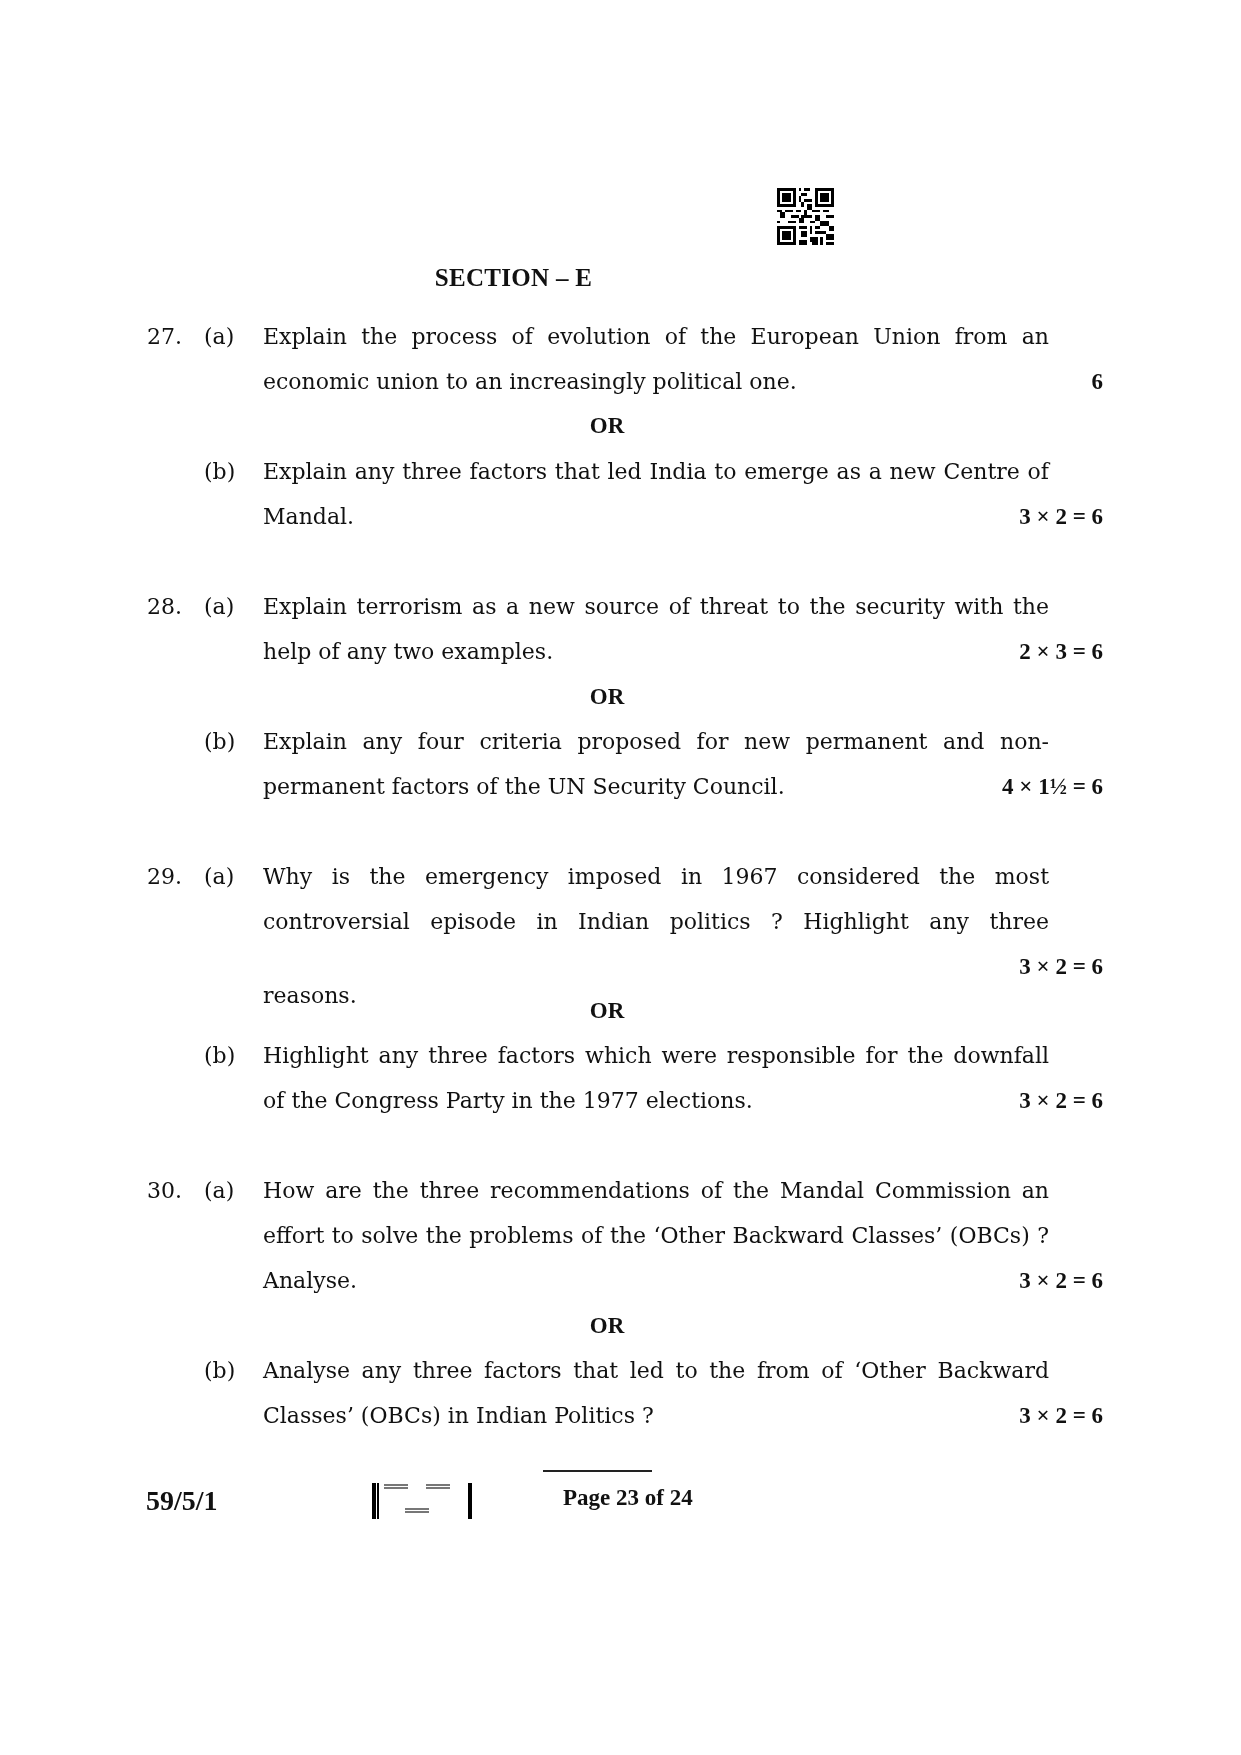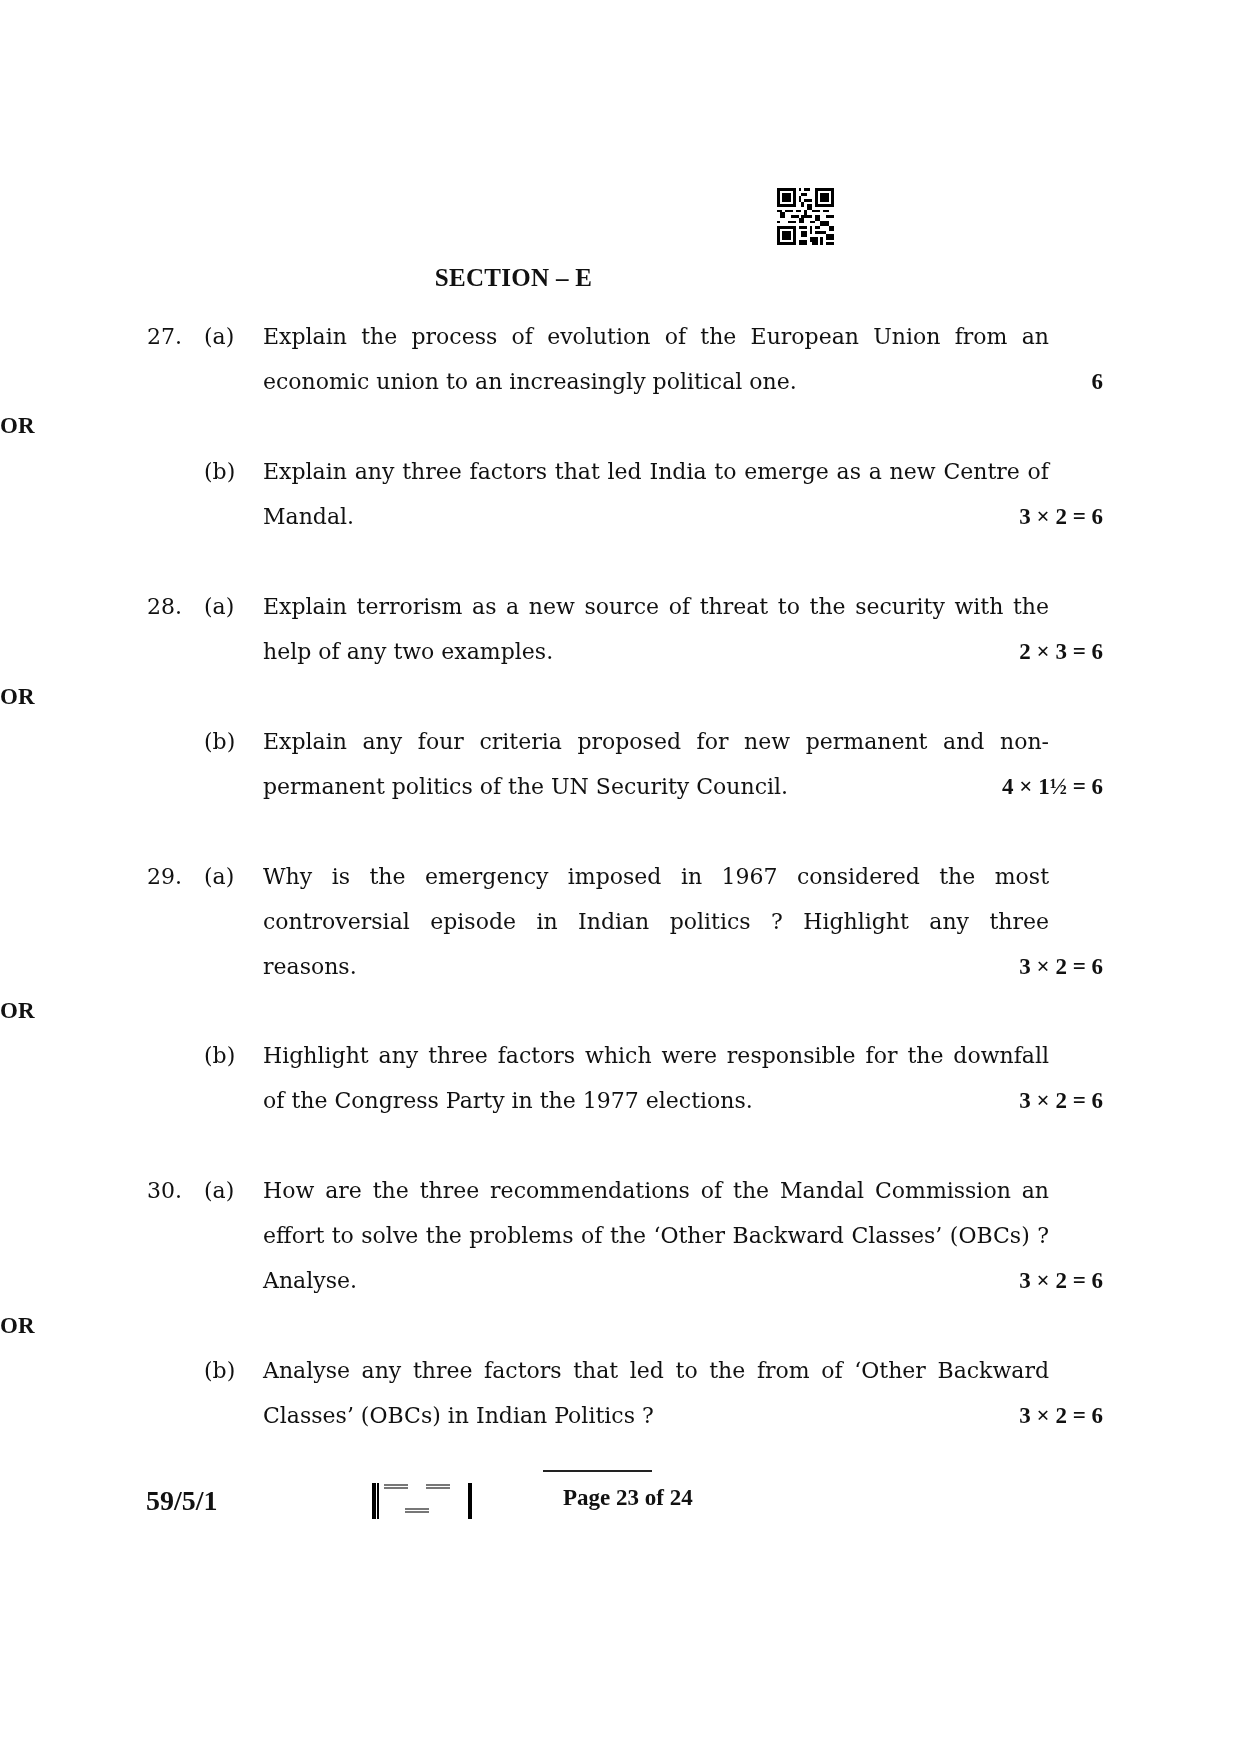--- a/index.html
+++ b/index.html
@@ -7,22 +7,22 @@
       font-family: "DejaVu Serif", "Liberation Serif", serif; color: #111; }
     .qr { position: absolute; left: 777px; top: 188px; width: 57px; height: 57px; }
     .section-title { position: absolute; left: 0; width: 1027px; top: 264px; text-align: center;
       font-family: "Liberation Serif", serif; font-weight: bold; font-size: 25px; letter-spacing: 0.3px; }
     .line { position: absolute; height: 30px; line-height: 30px; font-size: 22px; white-space: nowrap; }
     .num { left: 147px; }
     .lab { left: 204px; }
     .txt { left: 263px; width: 786px; text-align: justify; text-align-last: justify; }
     .txt.last { text-align-last: left; }
     .marks { right: 138px; font-weight: bold; text-align: right; font-family: "Liberation Serif", serif; font-size: 23px; }
-    .or { position: absolute; left: 0; width: 1200px; font-weight: bold;
-      font-family: "Liberation Serif", serif; font-size: 23px; height: 30px; line-height: 30px; }
+    .or { position: absolute; left: 0; width: 1200px; text-align: center; font-weight: bold;
+      font-family: "Liberation Serif", serif; font-size: 23px; height: 30px; line-height: 30px; padding-left: 7px; }
     .footer-rule { position: absolute; left: 543px; top: 1470px; width: 109px; height: 2px; background: #222; }
     .footer-code { position: absolute; left: 146px; top: 1485px; font-weight: bold; font-size: 28px;
       font-family: "Liberation Serif", serif; }
     .footer-page { position: absolute; left: 563px; top: 1485px; font-weight: bold; font-size: 23px;
       font-family: "Liberation Serif", serif; }
     .barcode { position: absolute; left: 372px; top: 1481px; width: 104px; height: 40px; }
   </style>
 </head>
 <body>
 
@@ -93,30 +93,30 @@
 
 <div>
   <span class="line num" style="top:592px">28.</span>
   <span class="line lab" style="top:592px">(a)</span>
   <span class="line txt" style="top:592px">Explain terrorism as a new source of threat to the security with the</span>
   <span class="line txt last" style="top:637px">help of any two examples.</span>
   <span class="line marks" style="top:637px">2 × 3 = 6</span>
   <div class="or" style="top:682px">OR</div>
   <span class="line lab" style="top:727px">(b)</span>
   <span class="line txt" style="top:727px">Explain any four criteria proposed for new permanent and non-</span>
-  <span class="line txt last" style="top:772px">permanent politics of the UN Security Council.</span>
+  <span class="line txt last" style="top:772px">permanent factors of the UN Security Council.</span>
   <span class="line marks" style="top:772px">4 × 1½ = 6</span>
 </div>
 
 <div>
   <span class="line num" style="top:862px">29.</span>
   <span class="line lab" style="top:862px">(a)</span>
   <span class="line txt" style="top:862px">Why is the emergency imposed in 1967 considered the most</span>
   <span class="line txt" style="top:907px">controversial episode in Indian politics ? Highlight any three</span>
-  <span class="line txt last" style="top:952px">reasons.</span>
+  <span class="line txt last" style="top:981px">reasons.</span>
   <span class="line marks" style="top:952px">3 × 2 = 6</span>
   <div class="or" style="top:996px">OR</div>
   <span class="line lab" style="top:1041px">(b)</span>
   <span class="line txt" style="top:1041px">Highlight any three factors which were responsible for the downfall</span>
   <span class="line txt last" style="top:1086px">of the Congress Party in the 1977 elections.</span>
   <span class="line marks" style="top:1086px">3 × 2 = 6</span>
 </div>
 
 <div>
   <span class="line num" style="top:1176px">30.</span>

